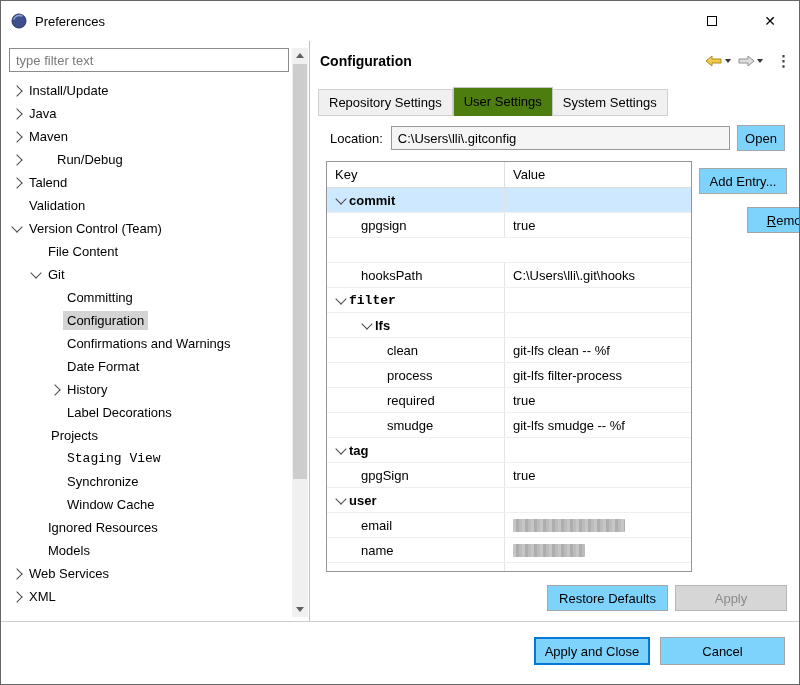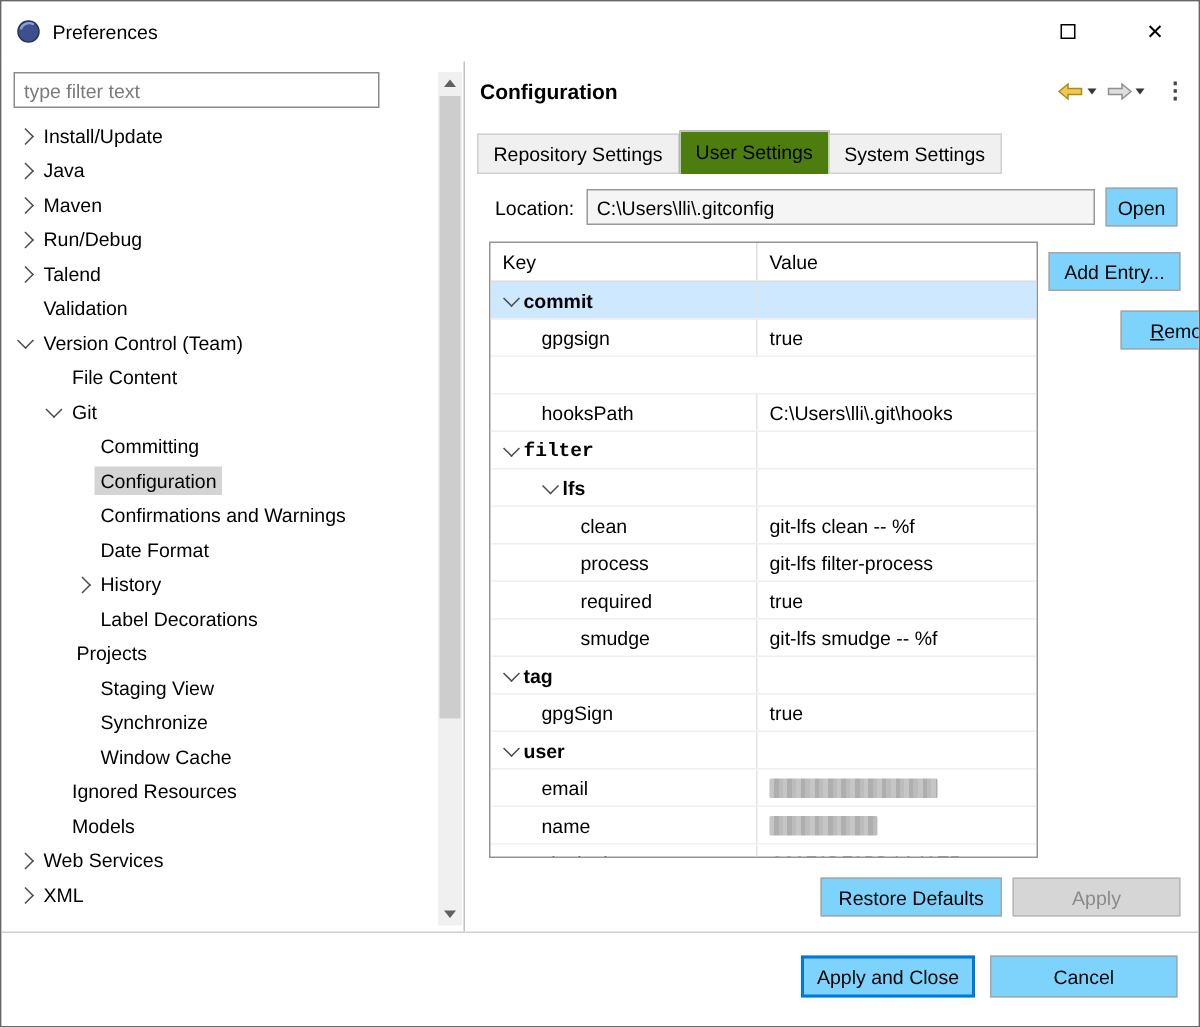--- a/index.html
+++ b/index.html
@@ -13,21 +13,21 @@
   .app-icon{margin-left:10px;width:16px;height:16px;display:inline-block;}
   .win-title{margin-left:8px;font-size:13px;}
   .win-controls{margin-left:auto;display:flex;height:100%;}
   .winbtn{width:58px;height:100%;display:flex;align-items:center;justify-content:center;cursor:default;}
   .max-glyph{display:inline-block;width:10px;height:10px;border:1px solid #000;box-sizing:border-box;}
   .close-glyph{font-size:14px;line-height:1;}
 
   
   .sidebar{position:absolute;top:40px;left:0;bottom:63px;width:309px;box-sizing:border-box;
     border-right:1px solid #c0c0c0;background:#fff;}
-  .filter{position:absolute;top:7px;left:8px;width:244px;height:24px;box-sizing:border-box;
+  .filter{position:absolute;top:7px;left:8px;width:280px;height:24px;box-sizing:border-box;
     border:1px solid #8b8b8b;padding:0 6px;font:13px "Liberation Sans",sans-serif;outline:none;}
   .filter::placeholder{color:#7a7a7a;}
   .tree{position:absolute;top:38px;left:0;right:18px;bottom:0;overflow:hidden;}
   .tree-row{height:23px;display:flex;align-items:center;cursor:default;white-space:nowrap;}
   .twisty{width:16px;min-width:16px;display:inline-flex;justify-content:center;align-items:center;}
   .chev{display:inline-block;width:7px;height:7px;border-right:1.6px solid #4a4a4a;border-bottom:1.6px solid #4a4a4a;}
   .chev.right{transform:rotate(-45deg);}
   .chev.down{transform:rotate(45deg);margin-top:-3px;}
   .tree-label{padding:2px 4px;}
   .tree-label.selected{background:#d4d4d4;}
@@ -135,21 +135,21 @@
             <span class="chev right"></span>
           </span>
           <span class="tree-label">Java</span>
         </div>
         <div class="tree-row" style="padding-left: 8px;">
           <span class="twisty">
             <span class="chev right"></span>
           </span>
           <span class="tree-label">Maven</span>
         </div>
-        <div class="tree-row" style="padding-left: 8px;">
+        <div class="tree-row" style="padding-left: 8px; gap: 28px;">
           <span class="twisty">
             <span class="chev right"></span>
           </span>
           <span class="tree-label">Run/Debug</span>
         </div>
         <div class="tree-row" style="padding-left: 8px;">
           <span class="twisty">
             <span class="chev right"></span>
           </span>
           <span class="tree-label">Talend</span>
@@ -197,21 +197,21 @@
           <span class="tree-label">History</span>
         </div>
         <div class="tree-row" style="padding-left: 46px;">
           <span class="twisty"></span>
           <span class="tree-label">Label Decorations</span>
         </div>
         <div class="tree-row" style="padding-left: 30px; text-align: center;">
           <span class="twisty"></span>
           <span class="tree-label">Projects</span>
         </div>
-        <div class="tree-row" style="padding-left: 46px;">
+        <div class="tree-row" style="padding-left: 46px; font-family: Liberation Mono, monospace;">
           <span class="twisty"></span>
           <span class="tree-label">Staging View</span>
         </div>
         <div class="tree-row" style="padding-left: 46px;">
           <span class="twisty"></span>
           <span class="tree-label">Synchronize</span>
         </div>
         <div class="tree-row" style="padding-left: 46px;">
           <span class="twisty"></span>
           <span class="tree-label">Window Cache</span>

